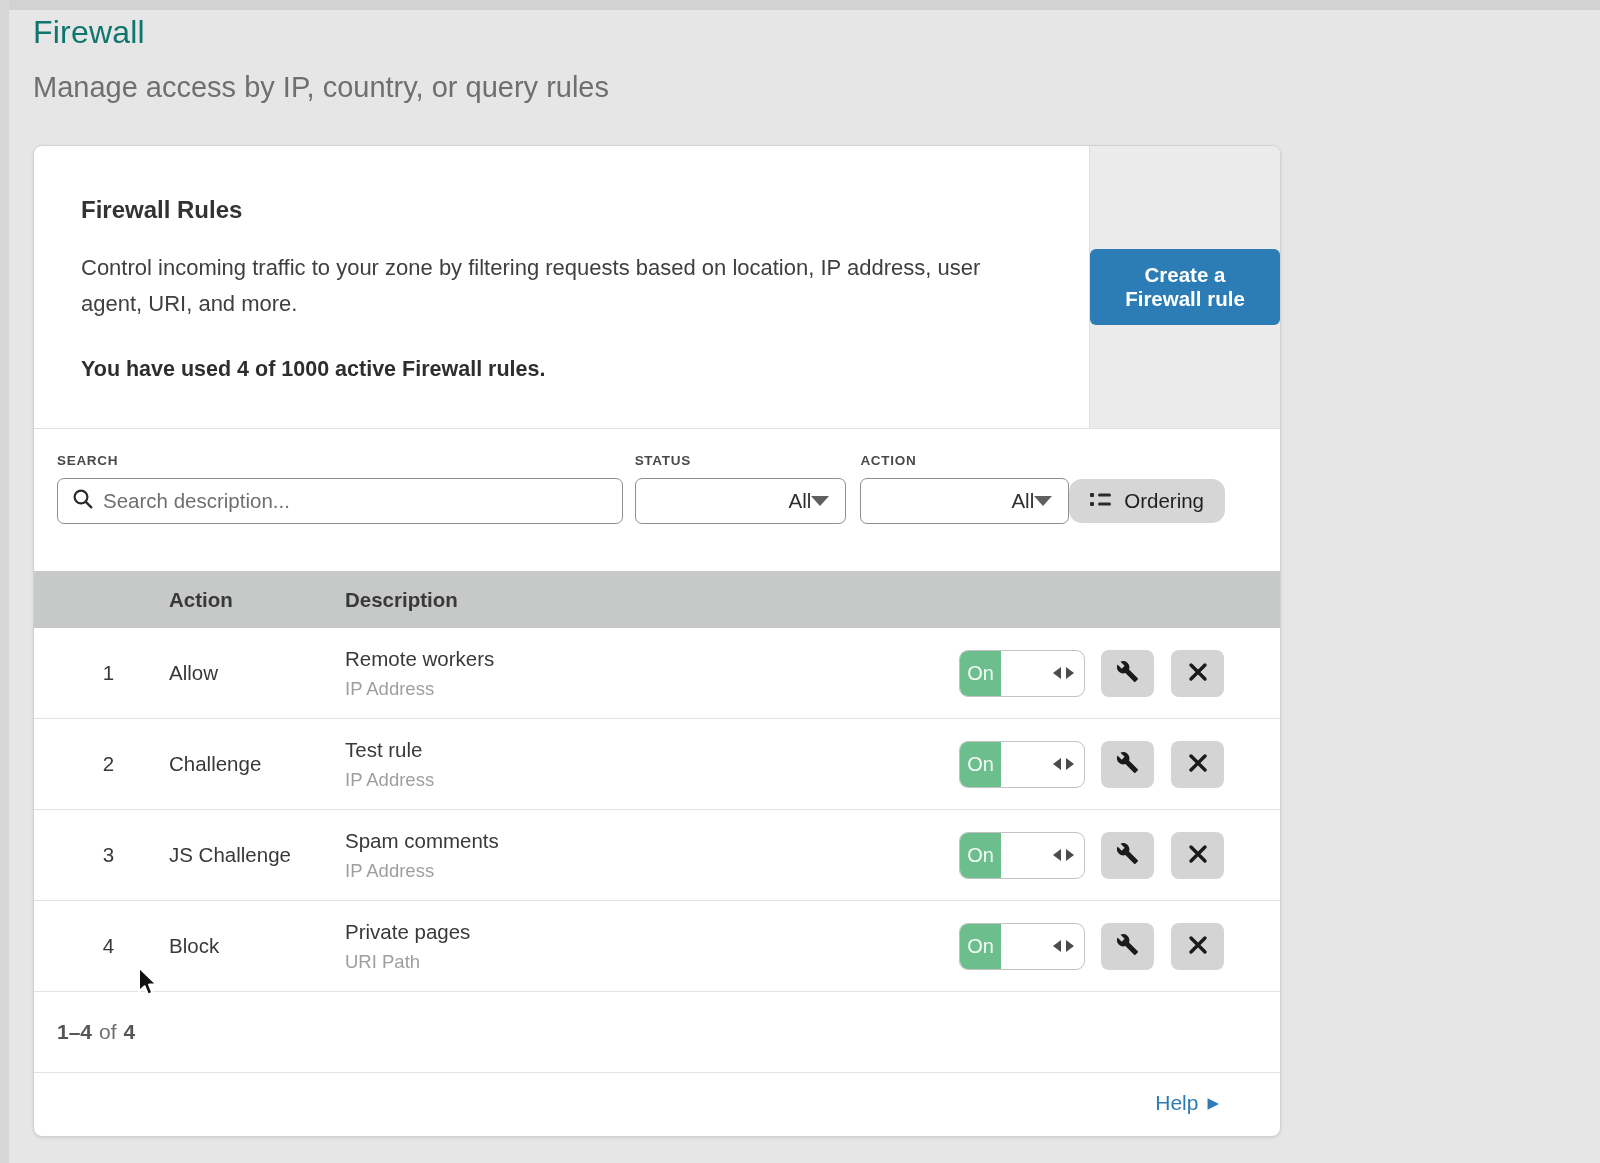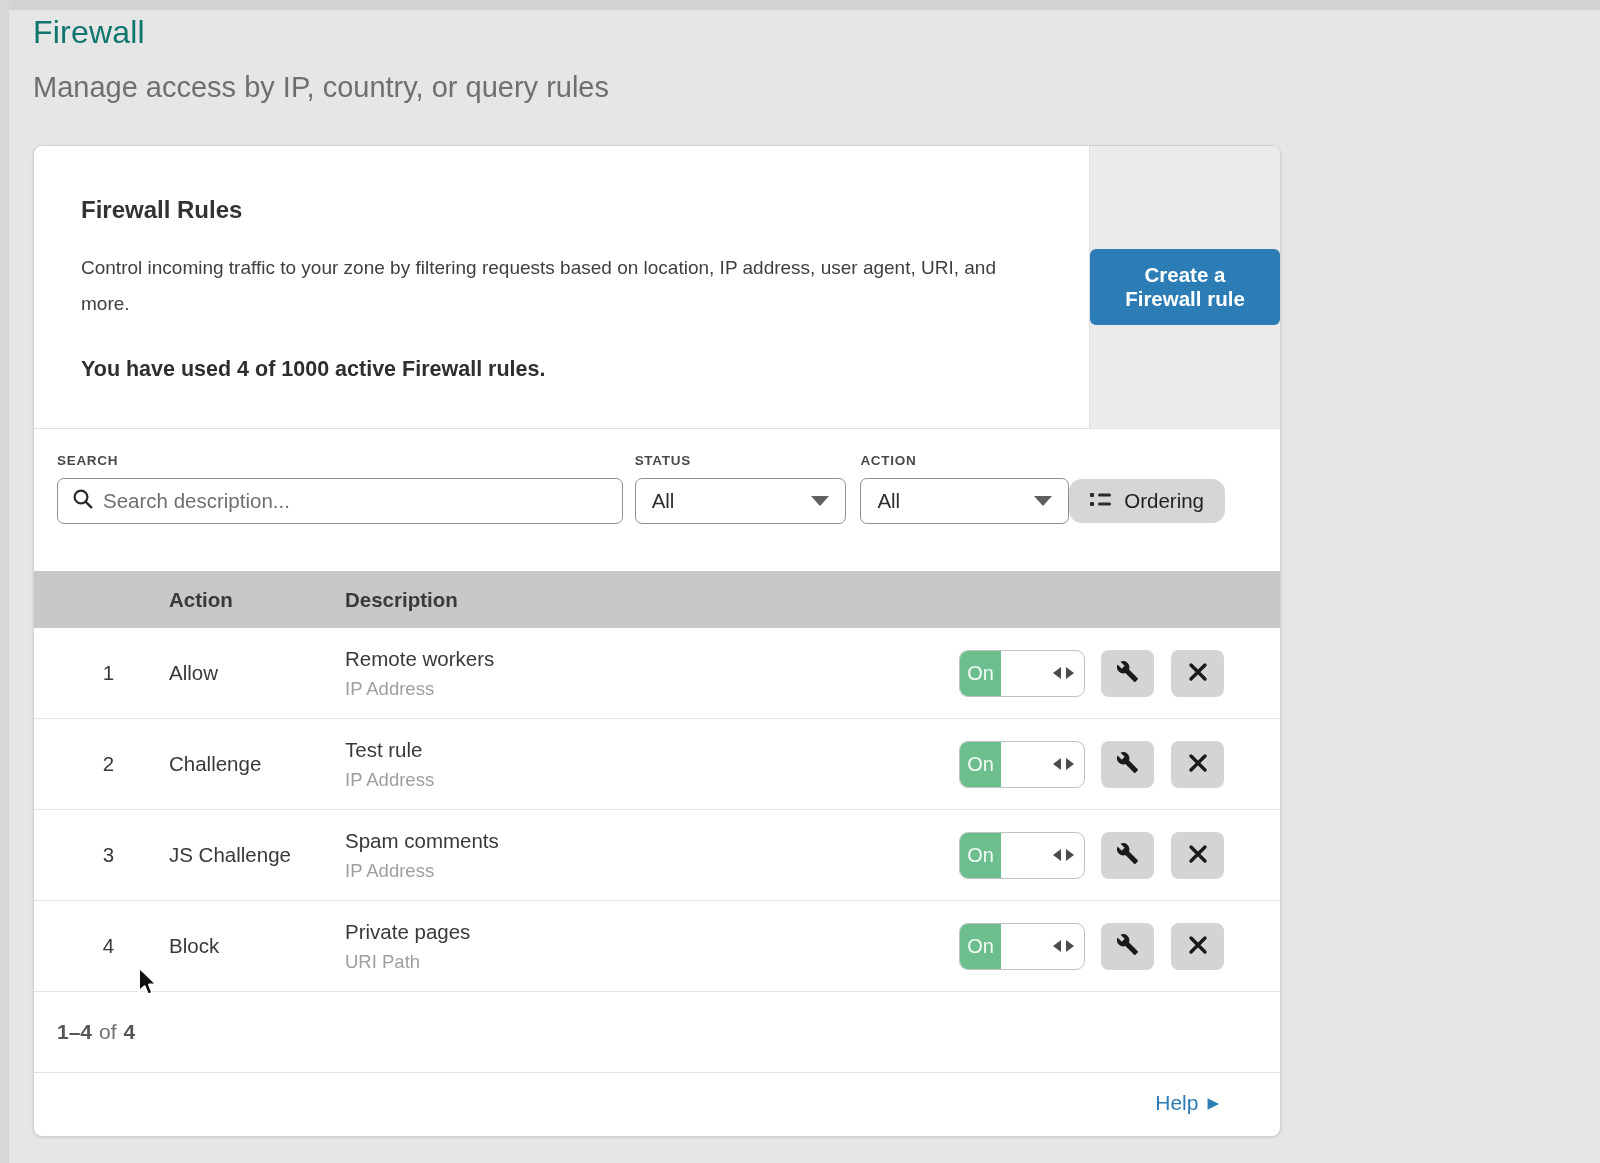--- a/index.html
+++ b/index.html
@@ -15,21 +15,21 @@
   .page-subtitle { margin-top:20px; font-size:29px; font-weight:400; color:#6f6f6f; }
 
   .card { position:absolute; left:33px; top:145px; width:1248px; height:992px;
           background:#ffffff; border:1px solid #d2d2d2; border-radius:9px;
           box-shadow:0 1px 3px rgba(0,0,0,.10); }
 
   
   .card-top { display:flex; height:283px; border-bottom:1px solid #e0e0e0; }
   .card-top-left { width:1056px; padding:50px 70px 0 47px; border-right:1px solid #dedede; }
   .intro-title { font-size:24px; font-weight:700; color:#333333; margin-bottom:26px; }
-  .intro-desc { font-size:19px; color:#3f3f3f; line-height:36px; max-width:950px; }
+  .intro-desc { font-size:22px; color:#3f3f3f; line-height:36px; max-width:950px; }
   .intro-usage { font-size:21.5px; font-weight:700; color:#2e2e2e; margin-top:35px; }
   .card-top-right { flex:1; background:#ebebeb; border-radius:0 8px 0 0;
                     display:flex; align-items:center; justify-content:center; }
   .create-btn { background:#2c7cb5; color:#ffffff; border:none; border-radius:6px;
                 font-family:inherit; font-size:20.5px; font-weight:700;
                 padding:14px 25px; cursor:pointer; }
 
   
   .filters { display:flex; align-items:flex-start; padding:24px 0 0 23px; height:142px; }
   .filter { display:flex; flex-direction:column; }
@@ -37,21 +37,21 @@
   .control { height:46px; border:1.5px solid #909090; border-radius:7px; background:#fff;
              display:flex; align-items:center; font-size:20.5px; color:#2f2f2f; }
   .filter-search { width:585px; margin-right:12px; }
   .filter-status { width:219px; margin-right:14px; }
   .filter-action { width:216px; }
   .search-box { padding-left:14px; }
   .search-box svg { flex:none; }
   .search-input { border:none; outline:none; flex:1; height:100%; padding-left:9px;
                   font-family:inherit; font-size:20.5px; color:#2f2f2f; background:transparent; }
   .search-input::placeholder { color:#6f6f6f; opacity:1; }
-  .select { justify-content:space-between; padding:0 16px; cursor:pointer; }
+  .select { justify-content:flex-end; padding:0 16px; cursor:pointer; }
   .caret-down { width:0; height:0; border-left:9px solid transparent;
                 border-right:9px solid transparent; border-top:10px solid #5f5f5f; }
   .ordering-wrap { margin-left:auto; margin-right:55px; padding-top:26px; }
   .ordering-btn { height:44px; background:#d6d6d6; border:none; border-radius:13px;
                   padding:0 21px; display:flex; align-items:center; gap:13px;
                   font-family:inherit; font-size:20.5px; color:#1f1f1f; cursor:pointer; }
 
   
   .thead { height:57px; background:#c7c8c8; display:flex; align-items:center;
            font-size:20.5px; font-weight:700; color:#393939; }

